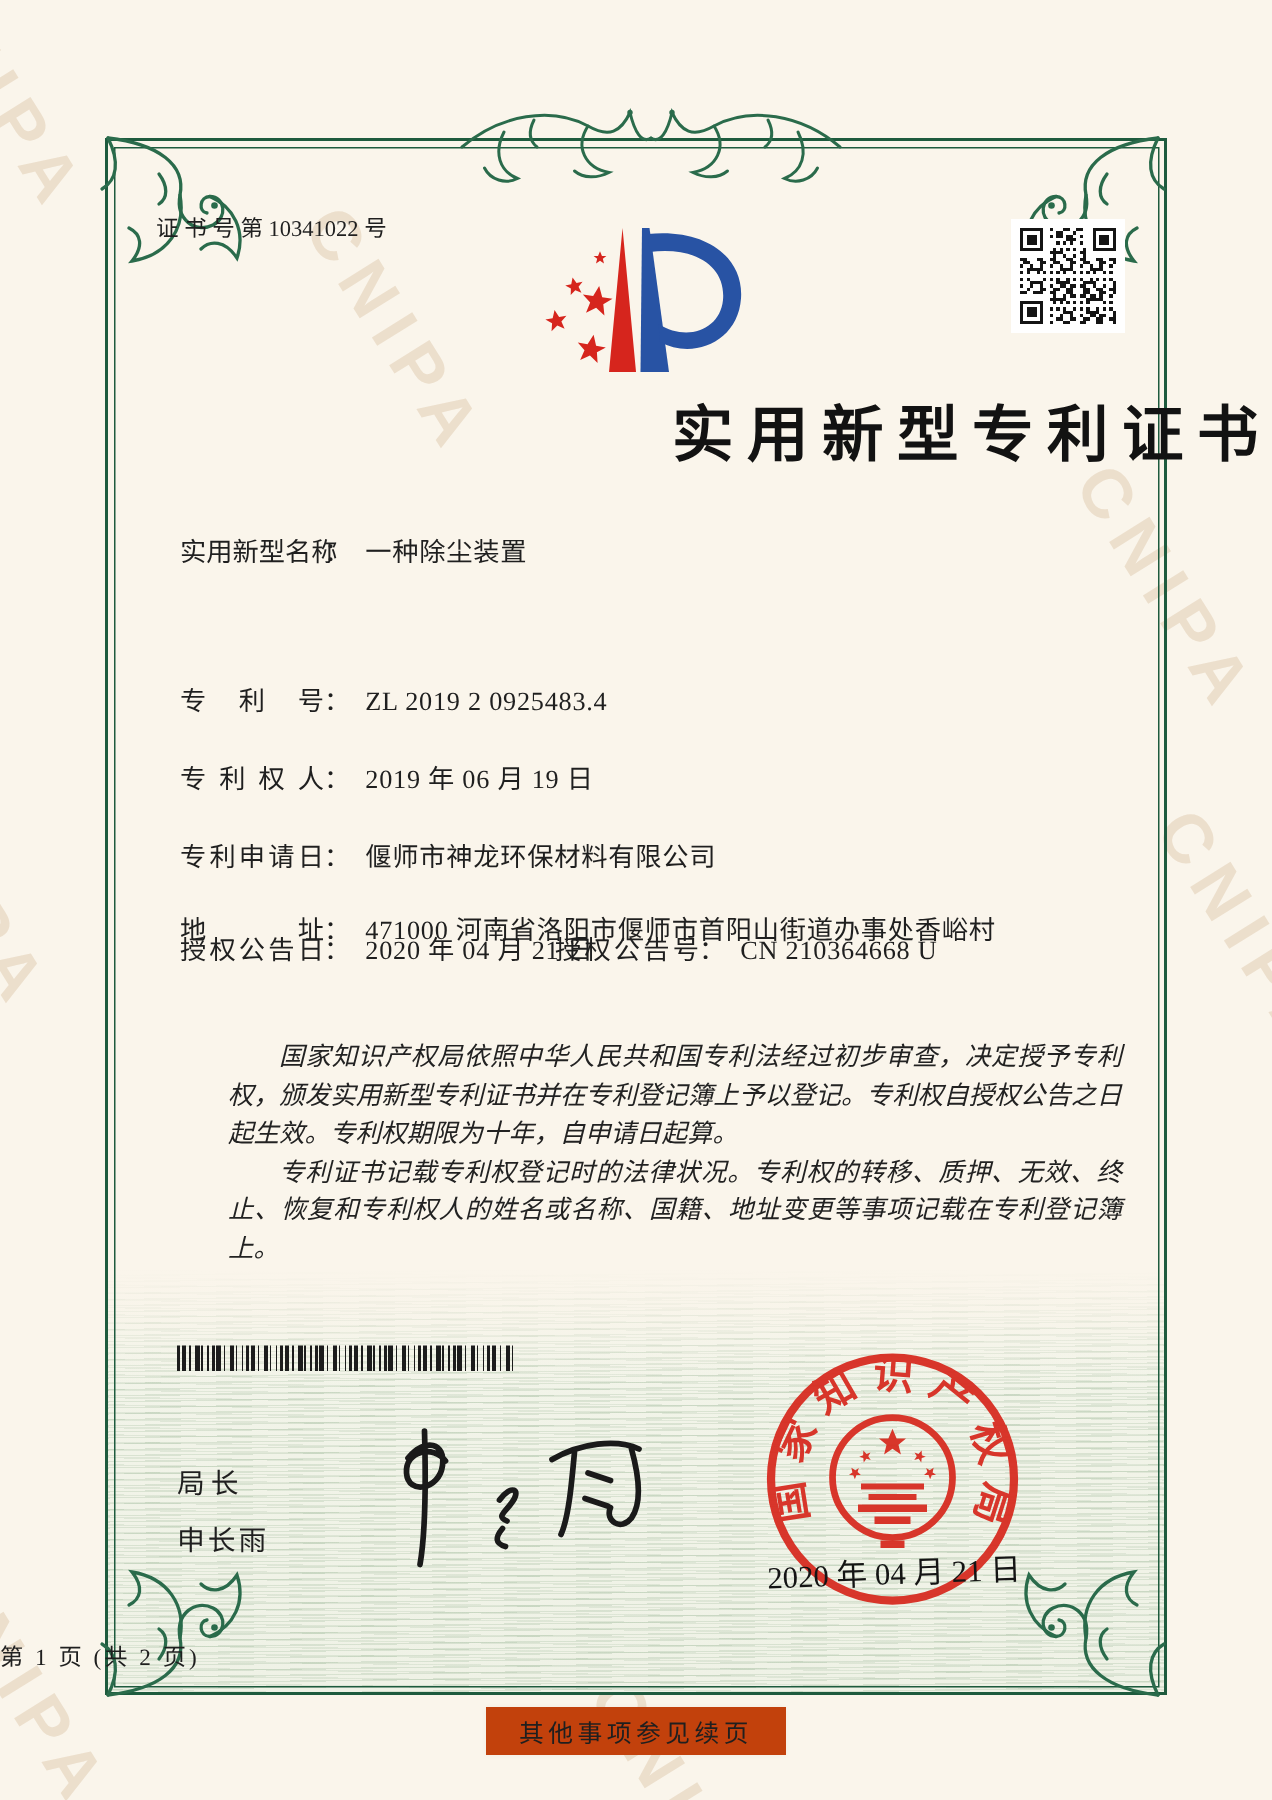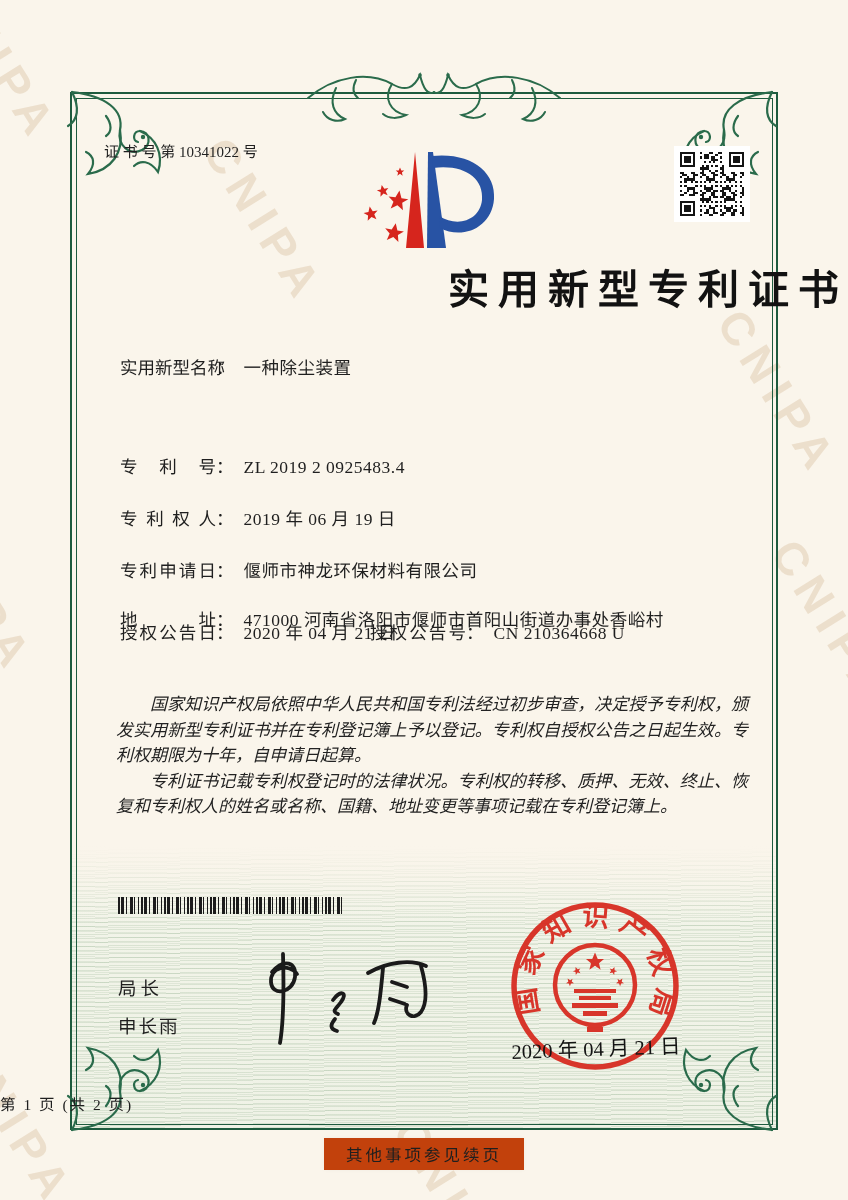--- a/index.html
+++ b/index.html
@@ -58,21 +58,21 @@
   }
   .fcolon { display:inline-block; margin-right:10px; }
   .fvalue { letter-spacing:0.5px; }
   .pair2 { position:absolute; left:250px; top:0; }
   
   #body-text {
     position:absolute; left:116px; top:692px; width:632px; z-index:2;
     font-size:17px; line-height:25.6px; text-align:justify; font-style:italic;
     color:#222222;
   }
-  #body-text p { text-indent:2em; }
+  #body-text p { text-indent:2em;margin-left:36px; }
   
   #barcode {
     position:absolute; left:118px; top:897px; width:226px; height:17px; z-index:2;
     background:repeating-linear-gradient(90deg,
       #1c1c1c 0 2px, rgba(0,0,0,0) 2px 3px,
       #1c1c1c 3px 6px, rgba(0,0,0,0) 6px 8px,
       #1c1c1c 8px 9px, rgba(0,0,0,0) 9px 12px,
       #1c1c1c 12px 15px, rgba(0,0,0,0) 15px 16px,
       #1c1c1c 16px 17px, rgba(0,0,0,0) 17px 20px,
       #1c1c1c 20px 21px, rgba(0,0,0,0) 21px 23px);

